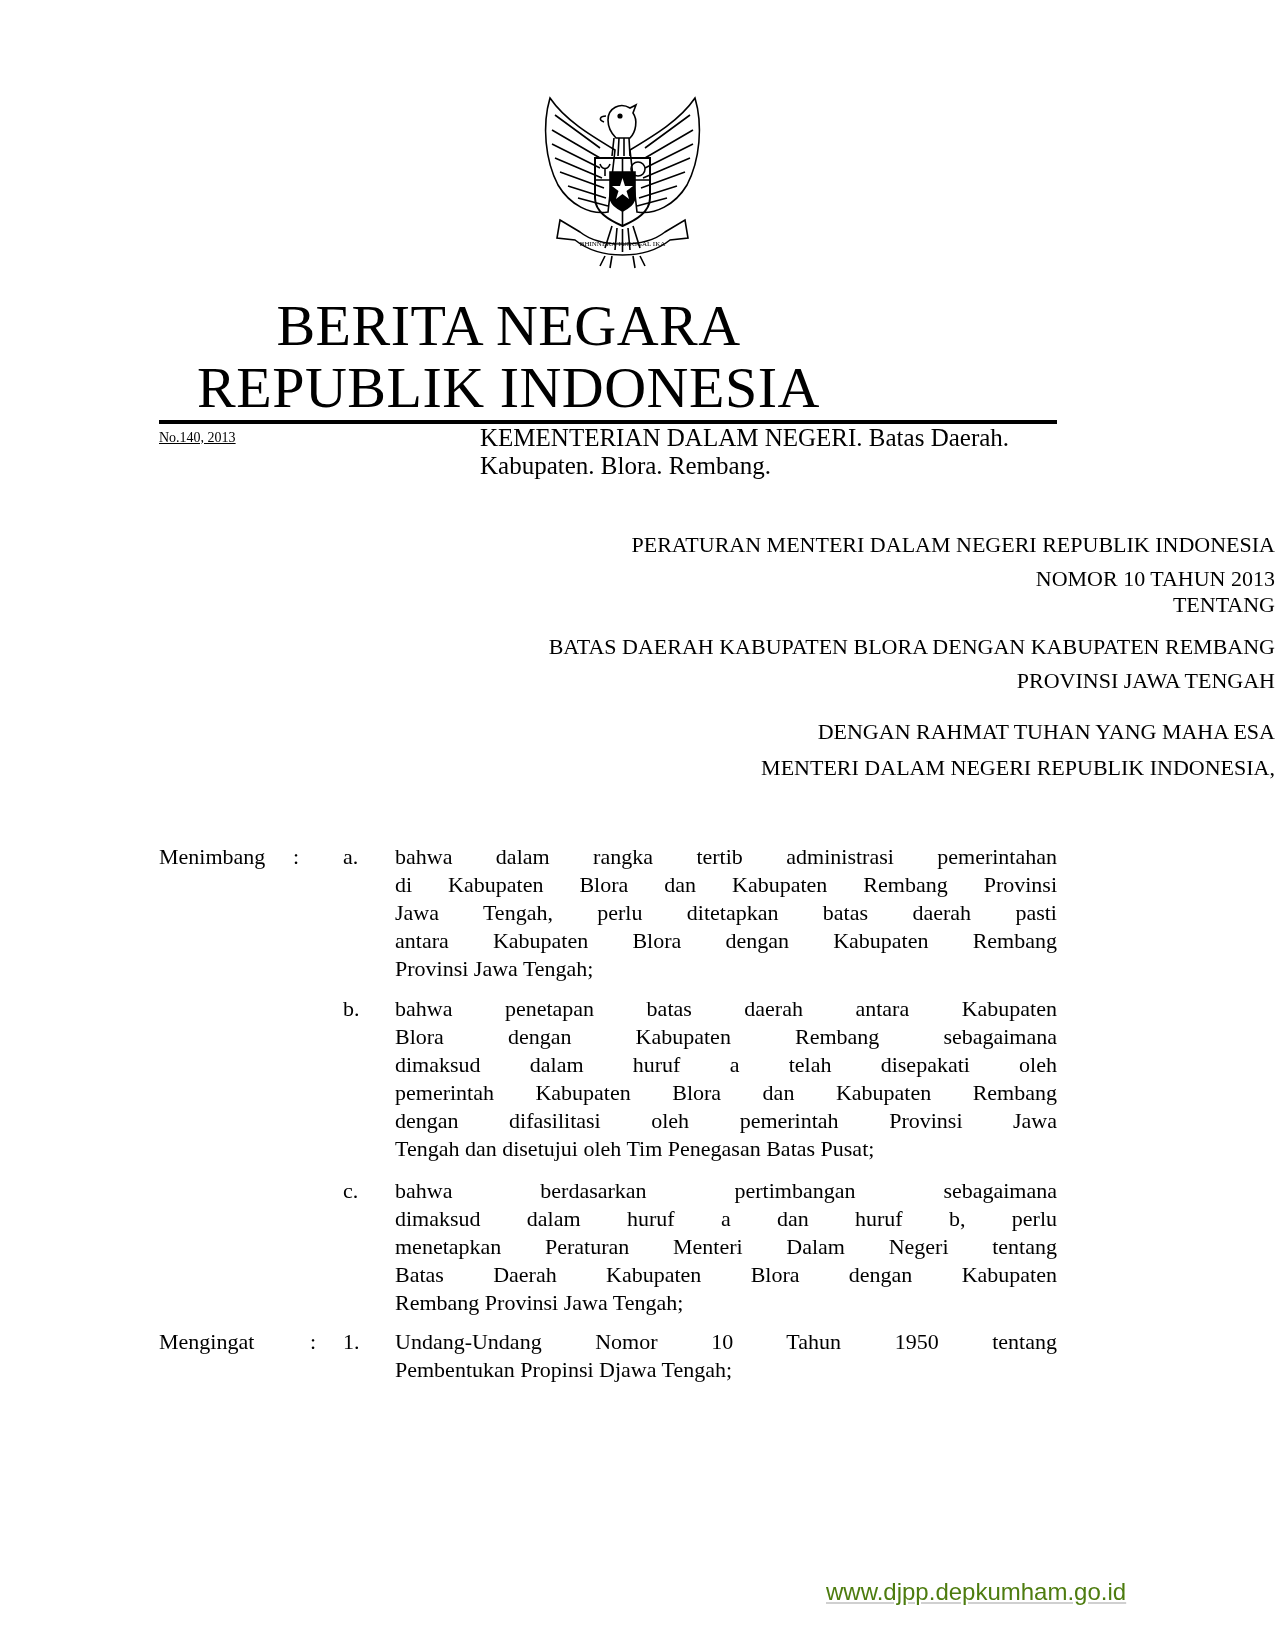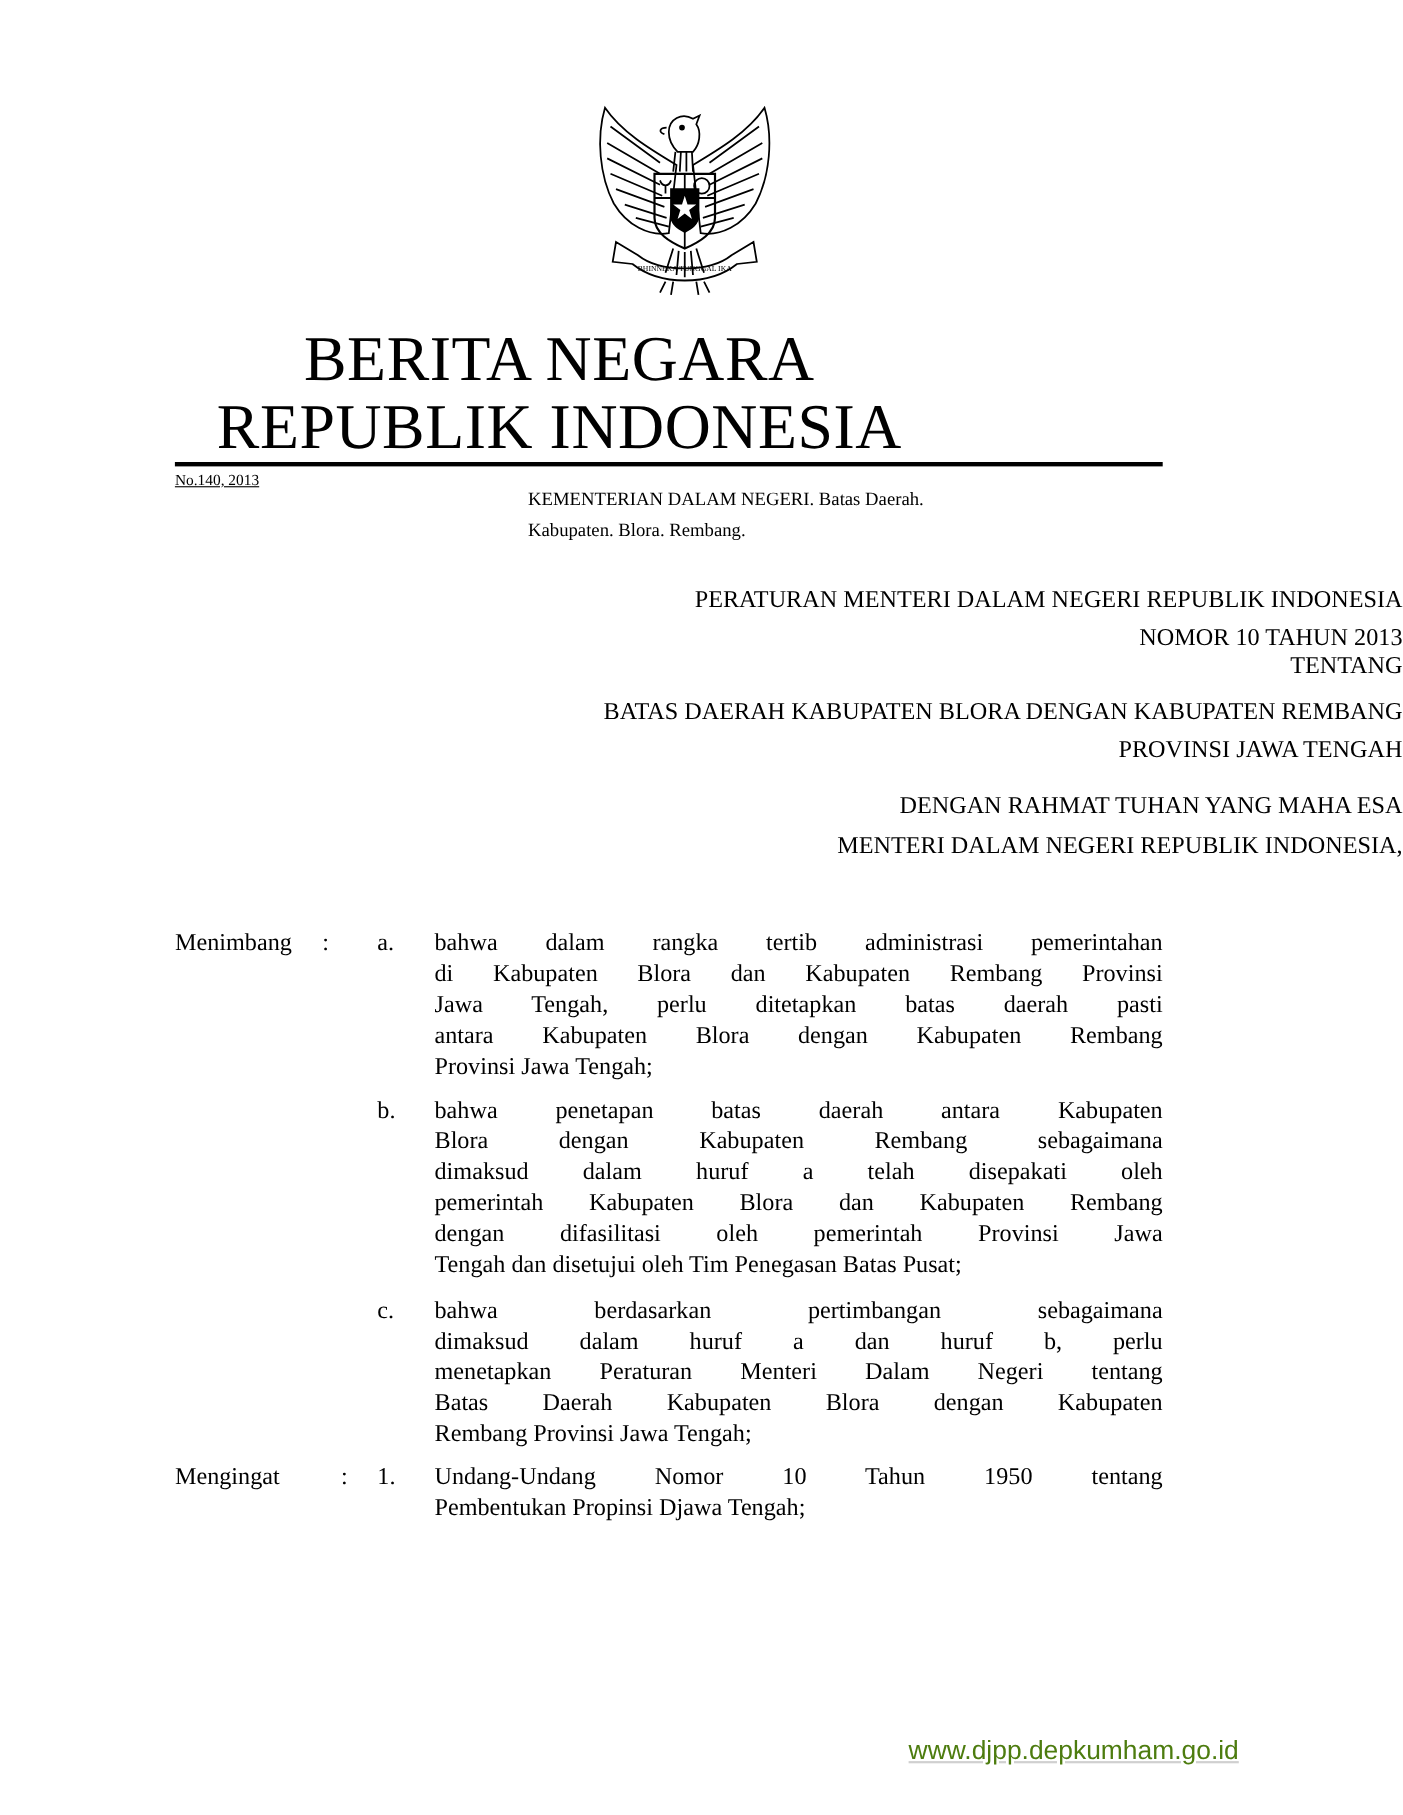--- a/index.html
+++ b/index.html
@@ -3,21 +3,21 @@
 <meta charset="utf-8">
 <style>
   html, body { margin:0; padding:0; background:#fff; }
   body { width:1275px; height:1650px; position:relative; overflow:hidden; font-family:"Liberation Serif", "DejaVu Serif", serif; color:#000; }
   .emblem { position:absolute; left:520px; top:80px; width:205px; height:190px; }
   .masthead { position:absolute; left:0; width:1017px; text-align:center; font-weight:normal; font-size:58px; line-height:60px; letter-spacing:0.5px; }
   .mh1 { top:296px; }
   .mh2 { top:358px; }
   .rule { position:absolute; left:159px; top:420px; width:898px; height:4px; background:#000; }
   .no { position:absolute; left:159px; top:424px; font-size:14px; line-height:28px;text-decoration:underline; }
-  .subj { position:absolute; left:480px; top:440px; width:580px; font-size:17px; line-height:28px; }
+  .subj { position:absolute; left:480px; top:424px; width:580px; font-size:25px; line-height:28px; }
   .center { position:absolute; left:0; width:1275px; text-align:right; font-size:22px; line-height:28px; }
   .row { position:absolute; font-size:22px; line-height:28px; }
   .lbl { position:absolute; left:159px;font-family:Liberation Serif, serif; }
   .colon { position:absolute; }
   .mark { position:absolute; left:343px; }
   .para { position:absolute; left:395px; width:662px; text-align:justify; text-align-last:left; }
   .para .ln { display:block; text-align:justify; text-align-last:justify; }
   .para .ln.last { text-align-last:left; }
   .footer { position:absolute; left:826px; top:1578px; font-family:"Liberation Sans", "DejaVu Sans", sans-serif; font-size:24px; color:#4d7c0f; text-decoration:underline; text-decoration-color:#d0d0d0; }
 </style>

